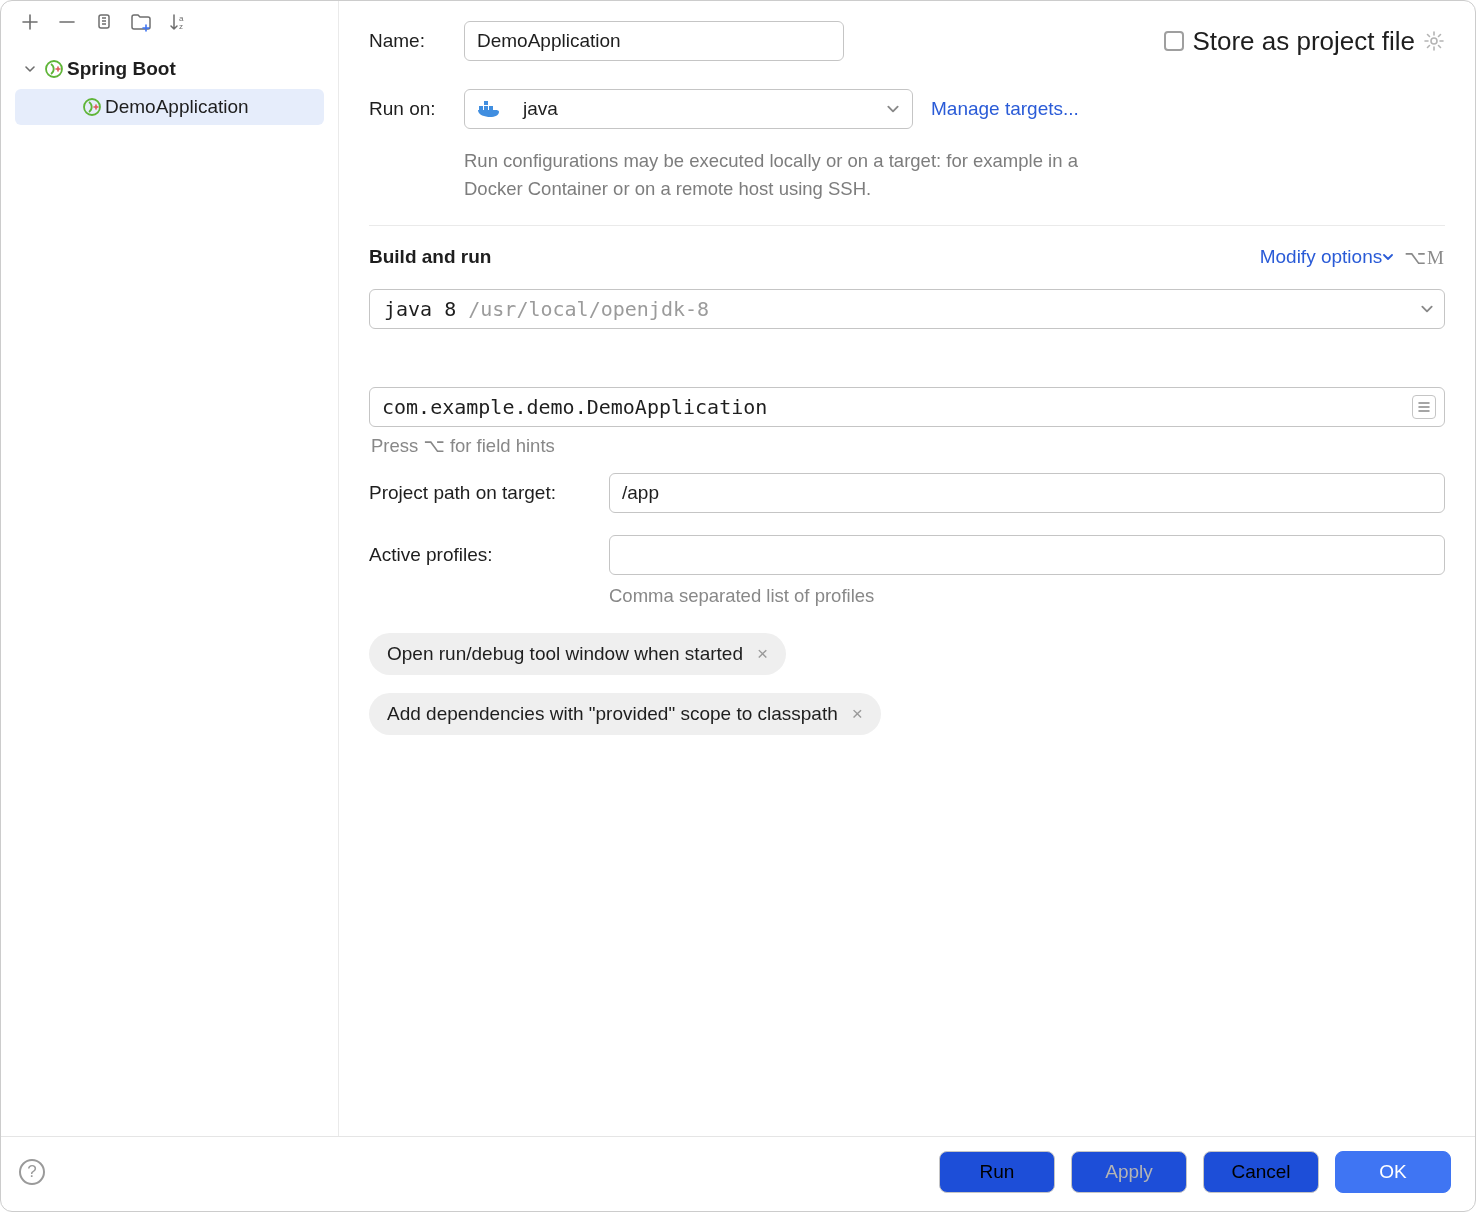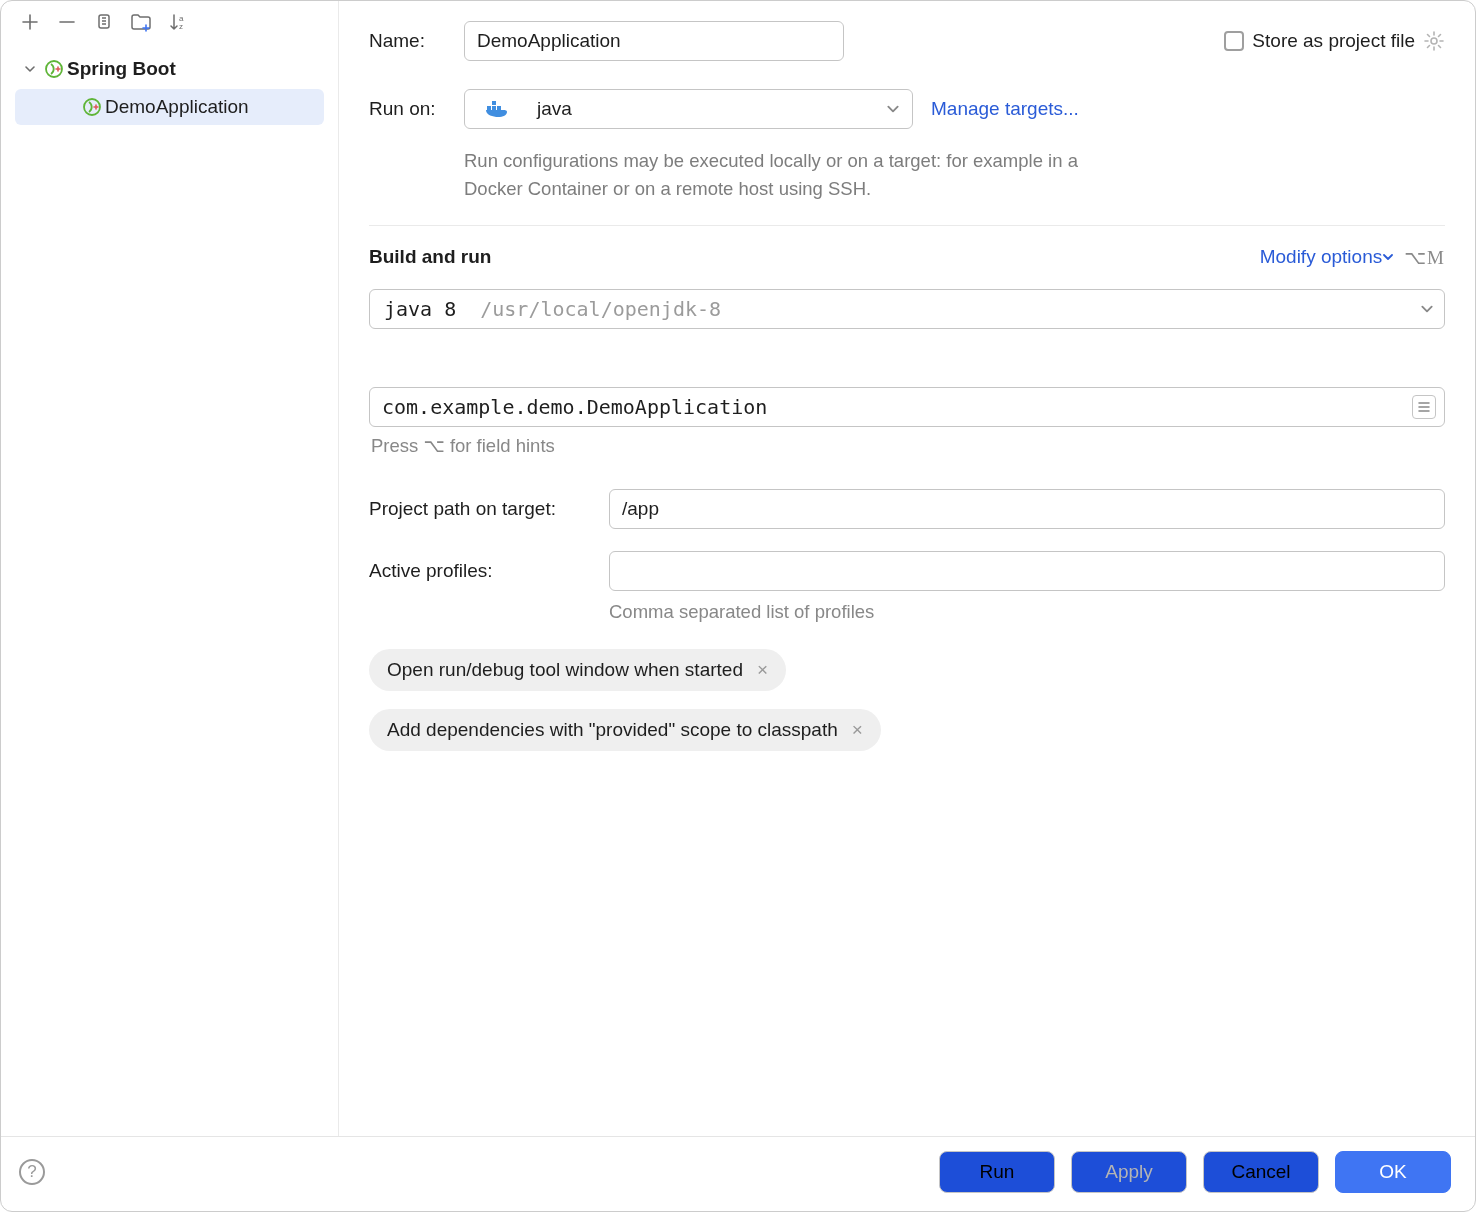--- a/index.html
+++ b/index.html
@@ -38,51 +38,51 @@
 .sidebar-footer { padding: 12px 16px 16px 18px; }
 .link { color:#2a5bd7; cursor:pointer; font-size:19px; }
 .main { flex:1; padding: 20px 30px 20px 30px; display:flex; flex-direction:column; }
 .form-row { display:flex; align-items:center; margin-bottom: 28px; }
 .form-row .lbl { width:95px; font-size:19px; color:#1e1e1e; }
 input[type=text], .select, .combo {
   height:40px; border:1px solid #c5c5c5; border-radius:6px; padding:0 12px;
   font-size:19px; background:#fff; color:#1e1e1e;
 }
 .name-input { width:380px; }
-.store-row { display:flex; align-items:center; gap:8px; margin-left:auto; font-size:19px; }
+.store-row { display:flex; align-items:center; gap:8px; margin-left:auto; font-size:26px; }
 .store-row .chk { width:20px; height:20px; border:2px solid #9f9f9f; border-radius:4px; display:inline-block; }
 .store-row .gear { color:#9f9f9f; }
 .runon-select {
-  width:449px; display:flex; align-items:center; gap:28px; position:relative; padding-left:20px;
+  width:449px; display:flex; align-items:center; gap:22px; position:relative; padding-left:12px;
 }
 .runon-select .sel-caret { position:absolute; right:12px; color:#888; }
 .runon-desc {
   margin-left:95px; color:#7d7d7d; font-size:18.5px; line-height:1.5;
   max-width:620px; margin-top:-10px; margin-bottom: 22px;
 }
 .divider { height:1px; background:#eaeaea; margin:0 0 20px 0; }
 .section-head { display:flex; align-items:center; margin-bottom:20px; }
 .section-head .title { font-weight:700; font-size:19px; }
 .section-head .right { margin-left:auto; display:flex; align-items:center; gap:10px; }
 .modify-link { color:#2a5bd7; font-size:19px; display:flex; align-items:center; }
 .shortcut { color:#8a8a8a; font-size:19px; letter-spacing:1px; font-family: -apple-system; }
 .jdk-select {
-  width:100%; display:flex; align-items:center; gap:24px; position:relative;
+  width:100%; display:flex; align-items:center; gap:12px; position:relative;
   font-family: ui-monospace, "SF Mono", Menlo, monospace; font-size:20px; padding-left:14px;
 }
 .jdk-select .sel-caret { position:absolute; right:10px; color:#888; }
 .jdk-path { color:#9b9b9b; }
 .mainclass-input {
   width:100%; position:relative; display:flex; align-items:center;
   font-family: ui-monospace, "SF Mono", Menlo, monospace; font-size:20px;
   padding-right:36px;
   margin-top:44px;
 }
 .mainclass-input .list-icon { position:absolute; right:8px; color:#888; border:1px solid #c5c5c5; border-radius:4px; width:24px; height:24px; display:flex; align-items:center; justify-content:center; }
-.hint { color:#888; font-size:18.5px; margin:8px 0 32px 2px; }
+.hint { color:#888; font-size:18.5px; margin:8px 0 16px 2px; }
 .labeled-row { display:flex; align-items:center; margin-bottom:22px; }
 .labeled-row .ll { width:240px; font-size:19px; }
 .labeled-row input { flex:1; }
 .sub-hint { margin-left:240px; color:#888; font-size:18.5px; margin-top:-12px; margin-bottom:26px; }
 .pill {
   display:inline-flex; align-items:center; gap:10px;
   background:#efefef; border-radius:22px; padding:10px 14px 10px 18px;
   font-size:19px; margin-bottom:18px;
 }
 .pill .x { color:#9a9a9a; cursor:pointer; padding:0 4px; }

